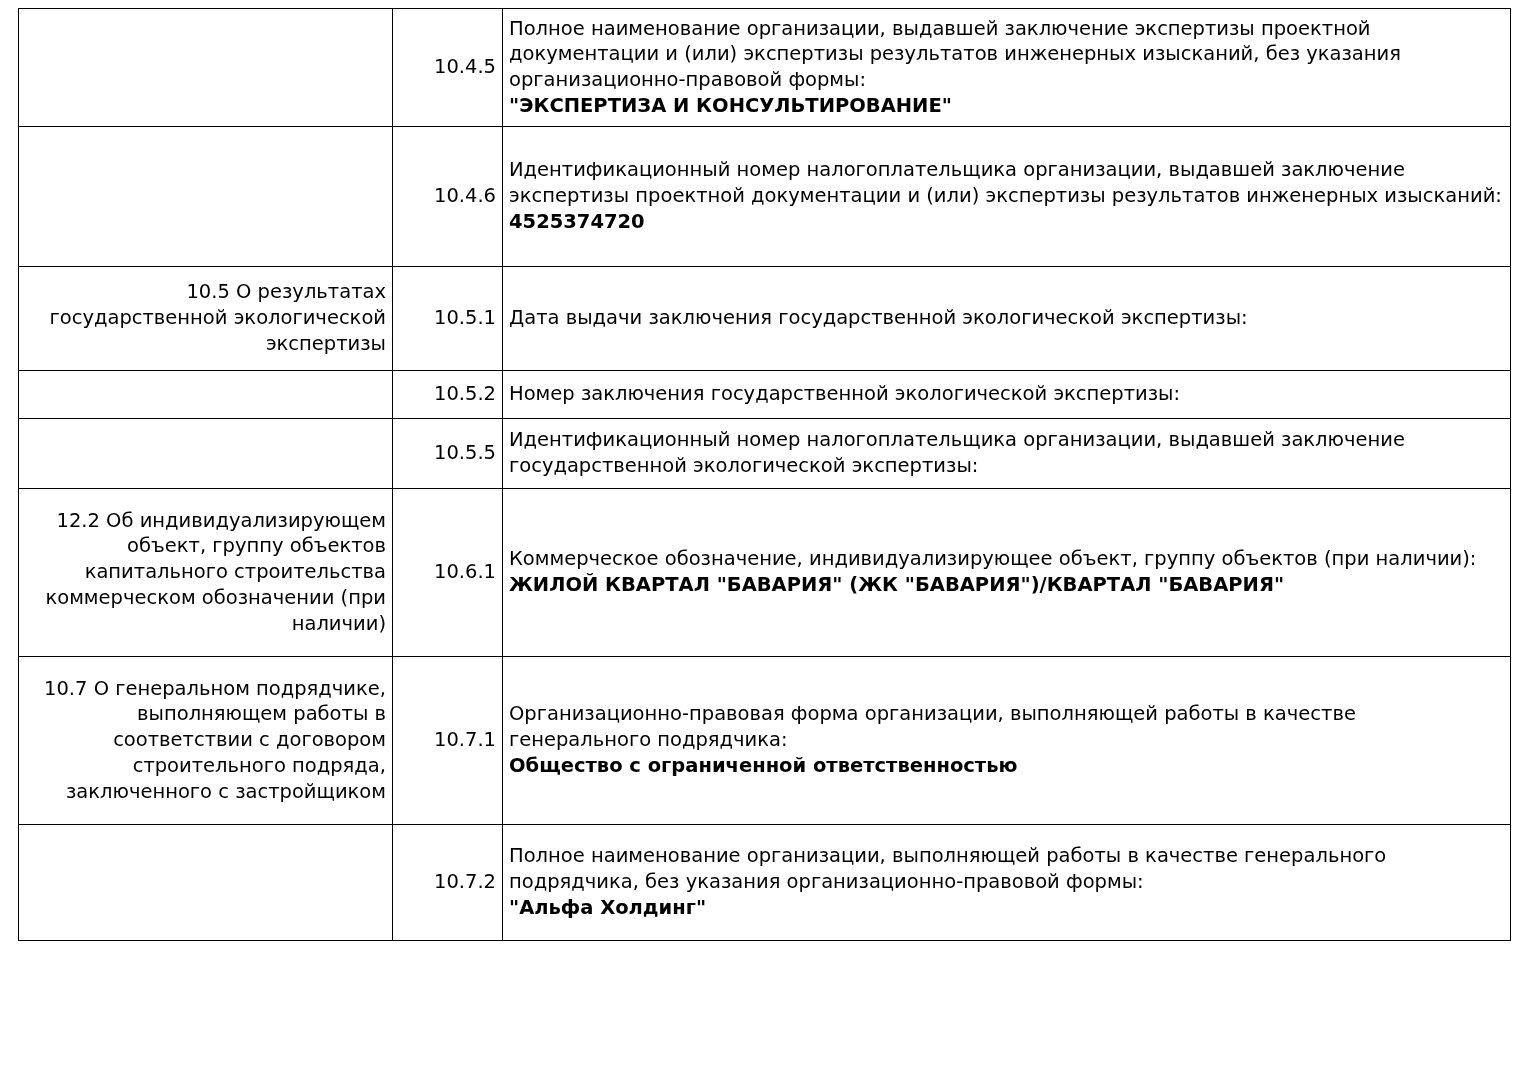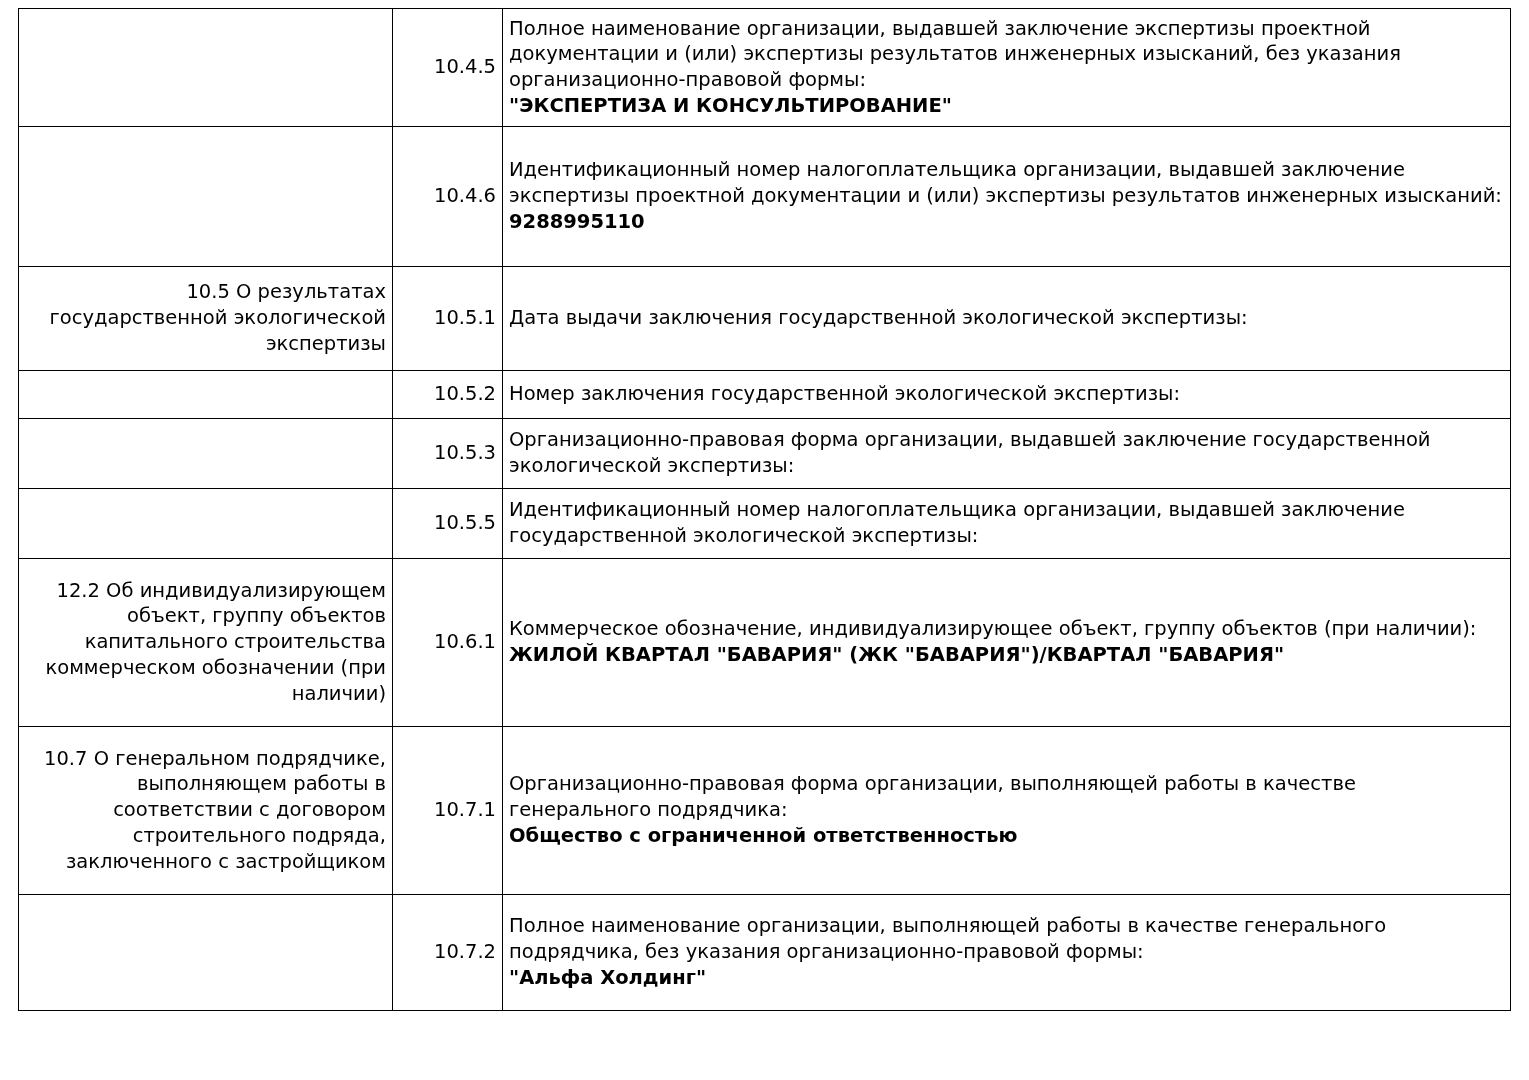--- a/index.html
+++ b/index.html
@@ -74,44 +74,36 @@
         <td class="col-text">
           <span class="label">Полное наименование организации, выдавшей заключение экспертизы проектной документации и (или) экспертизы результатов инженерных изысканий, без указания организационно-правовой формы:</span>
           <span class="val">"ЭКСПЕРТИЗА И КОНСУЛЬТИРОВАНИЕ"</span>
         </td>
       </tr>
       <tr>
         <td class="col-section" style="height:130px"></td>
         <td class="col-num">10.4.6</td>
         <td class="col-text">
           <span class="label">Идентификационный номер налогоплательщика организации, выдавшей заключение экспертизы проектной документации и (или) экспертизы результатов инженерных изысканий:</span>
-          <span class="val">9288995110</span>
+          <span class="val">4525374720</span>
         </td>
       </tr>
       <tr>
         <td class="col-section" style="height:94px">10.5 О результатах государственной экологической экспертизы</td>
         <td class="col-num">10.5.1</td>
         <td class="col-text">
           <span class="label">Дата выдачи заключения государственной экологической экспертизы:</span>
           <span class="val"></span>
         </td>
       </tr>
       <tr>
         <td class="col-section" style="height:38px"></td>
         <td class="col-num">10.5.2</td>
         <td class="col-text">
           <span class="label">Номер заключения государственной экологической экспертизы:</span>
-          <span class="val"></span>
-        </td>
-      </tr>
-      <tr>
-        <td class="col-section" style="height:60px"></td>
-        <td class="col-num">10.5.3</td>
-        <td class="col-text">
-          <span class="label">Организационно-правовая форма организации, выдавшей заключение государственной экологической экспертизы:</span>
           <span class="val"></span>
         </td>
       </tr>
       <tr>
         <td class="col-section" style="height:60px"></td>
         <td class="col-num">10.5.5</td>
         <td class="col-text">
           <span class="label">Идентификационный номер налогоплательщика организации, выдавшей заключение государственной экологической экспертизы:</span>
           <span class="val"></span>
         </td>

